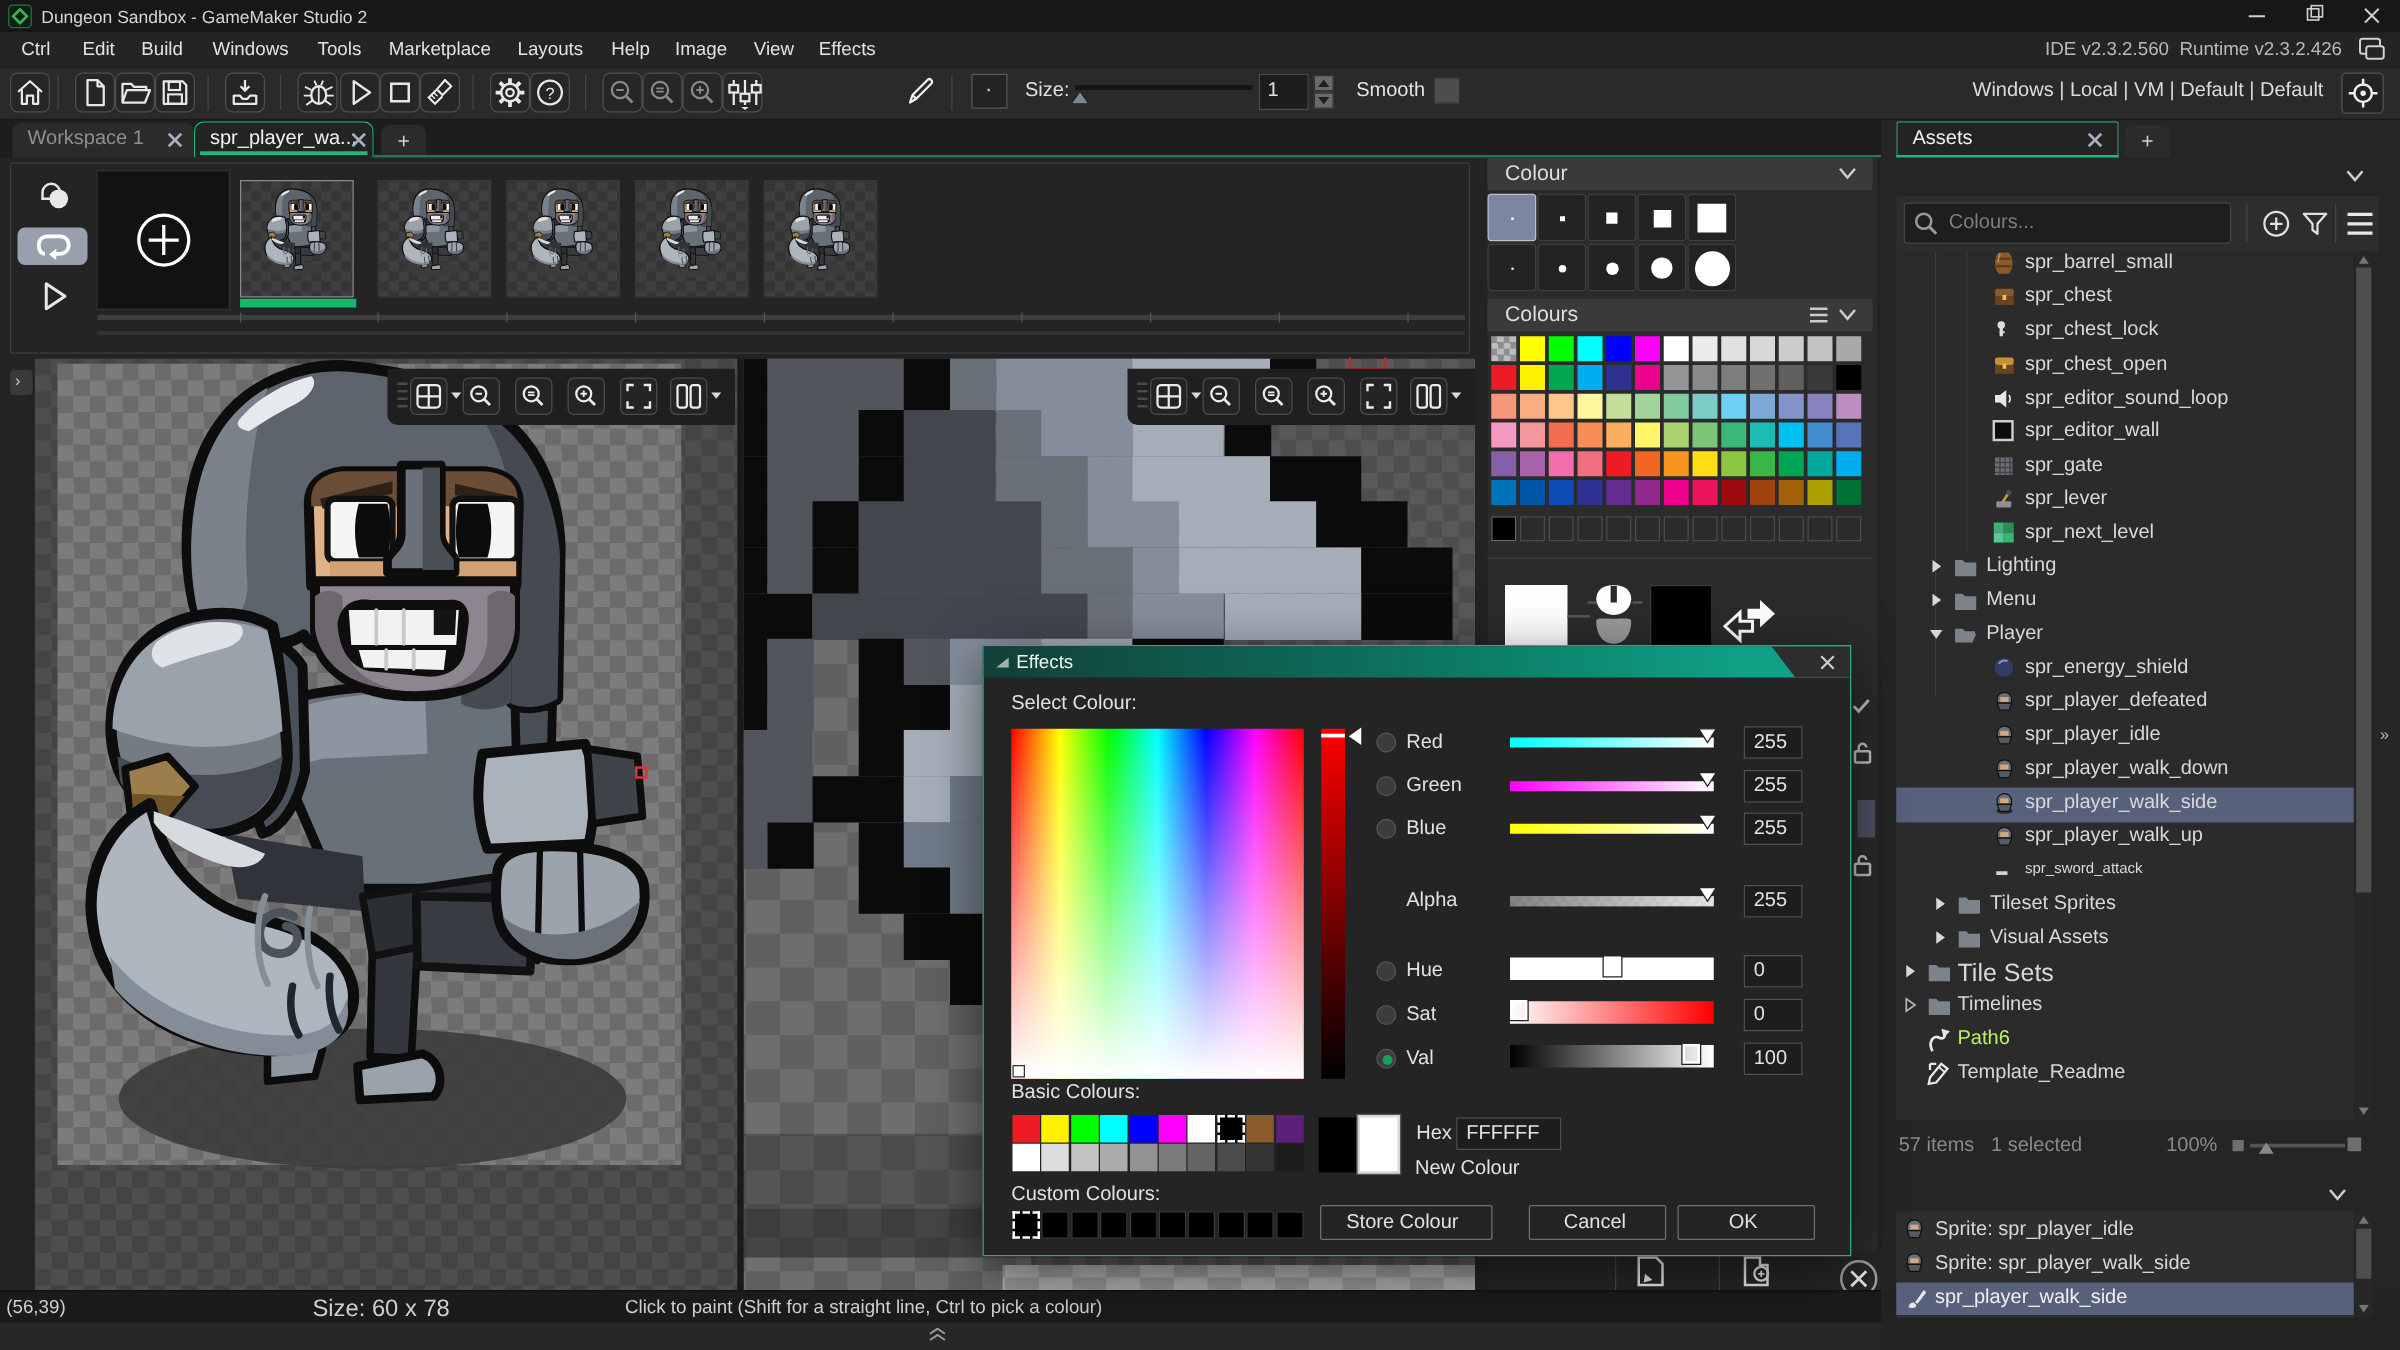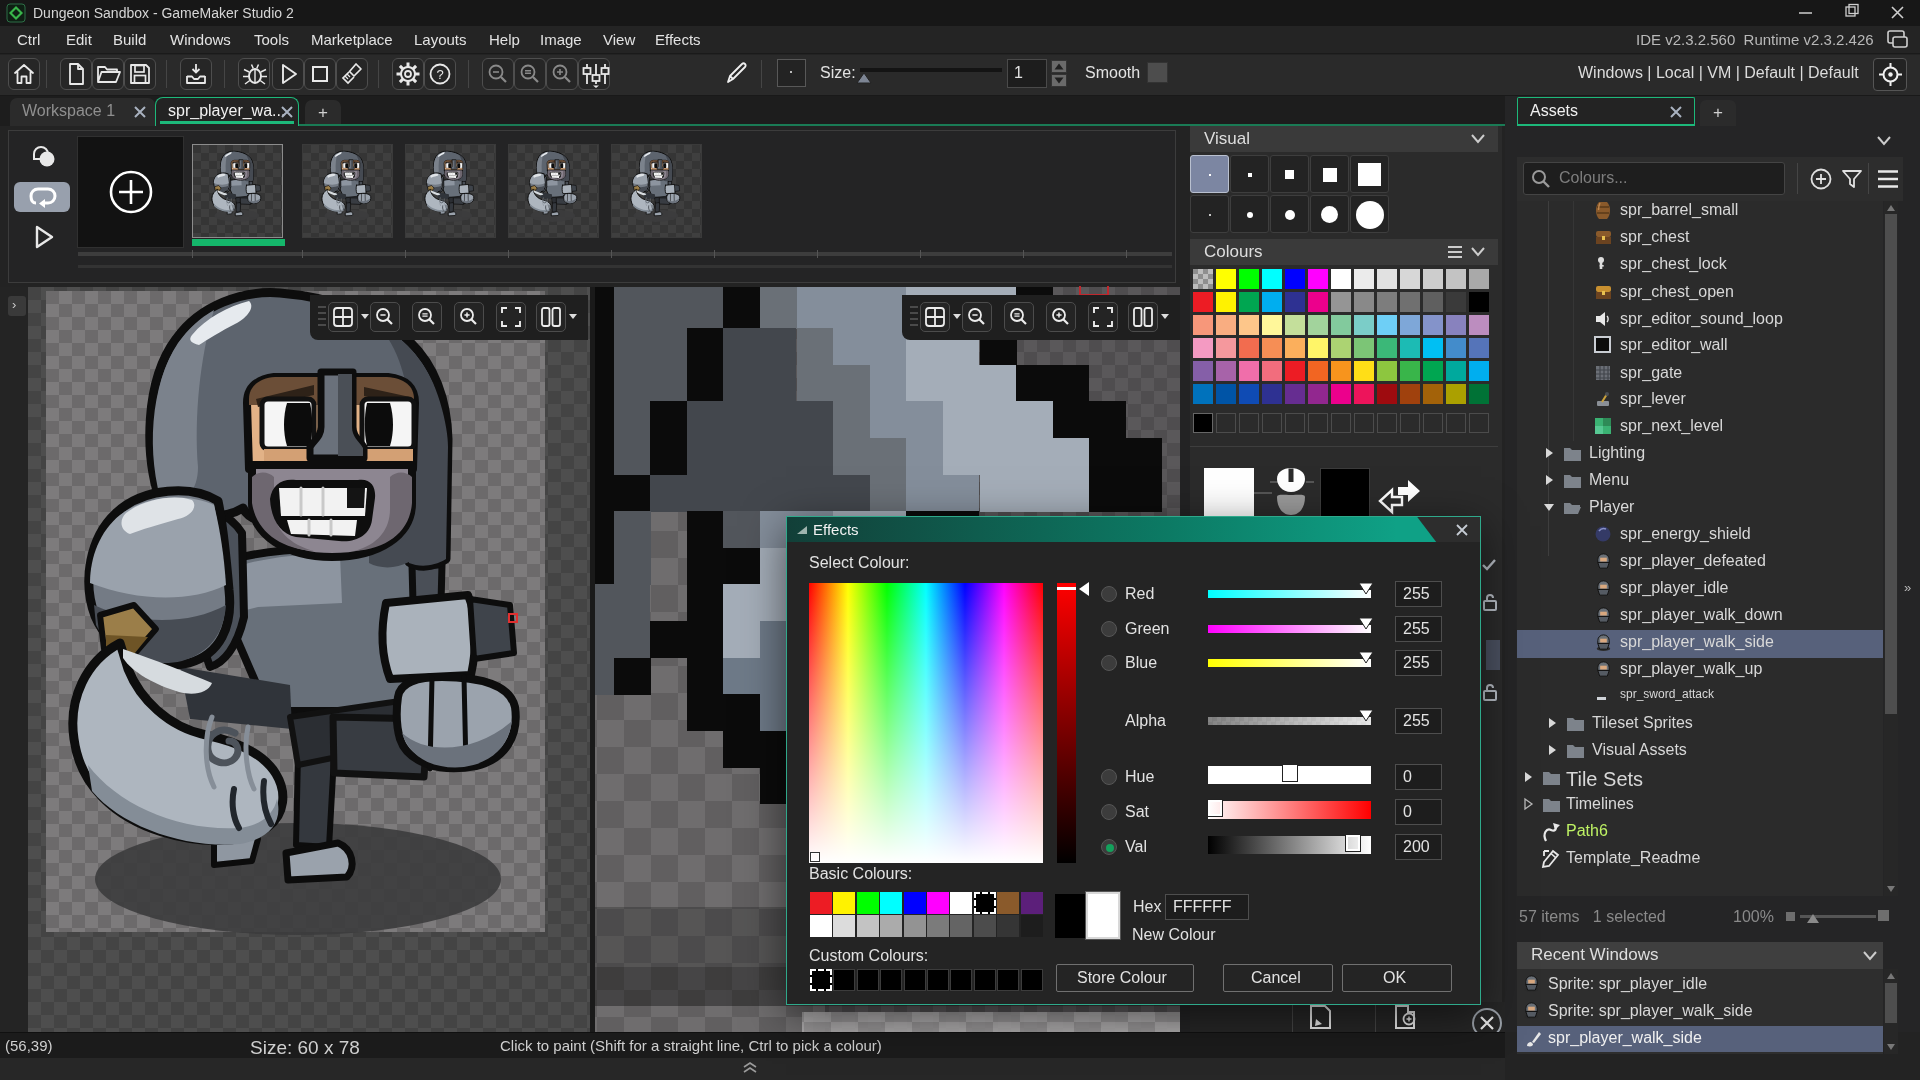--- a/index.html
+++ b/index.html
@@ -533,21 +533,21 @@
       <svg width="28" height="28" viewBox="0 0 28 28">
         <rect x="5" y="5" width="7.5" height="18" rx="2" fill="none" stroke="#ececec" stroke-width="1.8"></rect>
         <rect x="15.5" y="5" width="7.5" height="18" rx="2" fill="none" stroke="#ececec" stroke-width="1.8"></rect>
       </svg>
     </div>
     <svg class="abs" style="left:1159px;top:310px" width="12" height="14" viewBox="0 0 12 14">
       <path d="M2 4 H10 L6 9 Z" fill="#dcdcdc"></path>
     </svg>
     <div class="abs" style="left:1180px;top:287px;width:10px;height:745px;background:#232324"></div>
     <div class="abs" style="left:1190px;top:126px;width:312px;height:906px;background:#2b2b2b"></div>
-    <div class="hdr" style="left:1190px;top:126px;width:308px;height:26px"><span style="margin-left:14px">Visual</span></div>
+    <div class="hdr" style="left:1190px;top:126px;width:308px;height:26px"><span style="margin-left:14px">Colour</span></div>
     <svg class="abs" style="left:1470px;top:133px" width="16" height="12" viewBox="0 0 16 12">
       <path d="M2 2 L8 9 L14 2" fill="none" stroke="#ccc" stroke-width="2"></path>
     </svg>
     <div class="abs" style="left:1190px;top:155px;width:39px;height:38px;background:#7c86a2;border:1px solid #b9c0cf;border-radius:3px">
       <div class="abs" style="left:18px;top:18px;width:2px;height:2px;background:#fff"></div>
     </div>
     <div class="abs" style="left:1230px;top:155px;width:39px;height:38px;background:#232323;border:1px solid #3e3e3e;border-radius:3px">
       <div class="abs" style="left:16.5px;top:16.5px;width:4px;height:4px;background:#fff"></div>
     </div>
     <div class="abs" style="left:1270px;top:155px;width:39px;height:38px;background:#232323;border:1px solid #3e3e3e;border-radius:3px">
@@ -898,21 +898,20 @@
     </svg>
     <div class="abs" style="left:1505px;top:896px;width:400px;height:40px;background:#252526"></div>
     <div class="abs txt" style="left:1519px;top:908px;font-size:16px;color:#8a8a8a">57 items&nbsp;&nbsp;&nbsp;1 selected</div>
     <div class="abs txt" style="left:1733px;top:908px;font-size:16px;color:#8a8a8a">100%</div>
     <div class="abs" style="left:1786px;top:912px;width:9px;height:9px;background:#6e6e6e"></div>
     <div class="abs" style="left:1800px;top:915px;width:76px;height:3px;background:#555"></div>
     <svg class="abs" style="left:1806px;top:913px" width="14" height="11" viewBox="0 0 14 11">
       <path d="M7 1 L13 10 H1 Z" fill="#8a8a8a"></path>
     </svg>
     <div class="abs" style="left:1878px;top:910px;width:11px;height:11px;background:#6e6e6e"></div>
-    <div class="hdr" style="left:1517px;top:942px;width:366px;height:27px;background:#3f3f3f"><span style="margin-left:14px">Recent Windows</span></div>
     <svg class="abs" style="left:1862px;top:950px" width="16" height="12" viewBox="0 0 16 12">
       <path d="M2 2 L8 9 L14 2" fill="none" stroke="#ccc" stroke-width="2"></path>
     </svg>
     <div class="abs" style="left:1517px;top:969px;width:366px;height:85px;background:#2e2e2e"></div>
     <svg class="abs" style="left:1522px;top:974px" width="19" height="19" viewBox="0 0 20 20">
     <ellipse cx="10" cy="16.5" rx="7" ry="2.5" fill="#2c2c2c"></ellipse>
     <path d="M4 8 C4 4 7 2 10 2 C13 2 16 4 16 8 L16 11 L4 11 Z" fill="#6a7077" stroke="#111" stroke-width="1"></path>
     <rect x="6.5" y="6" width="7" height="4" fill="#d9a87f"></rect>
     <path d="M4 11 L16 11 L14 17 L6 17 Z" fill="#555b63" stroke="#111" stroke-width="1"></path>
     </svg>
@@ -1020,21 +1019,21 @@
       <div class="abs" style="left:421px;top:283px;width:14px;height:16px;background:transparent;border:2.5px solid #fff;outline:1.5px solid #222"></div>
       <div class="abs" style="left:608px;top:282px;width:47px;height:26px;background:#1d1d1d;border:1px solid #4e4e4e"></div>
       <div class="abs txt" style="left:616px;top:286px;font-size:16px">0</div>
       <div class="abs" style="left:314px;top:322px;width:16px;height:16px;border-radius:50%;background:#3c3c3c;border:1.5px solid #565656">
         <div class="abs" style="left:4px;top:4px;width:8px;height:8px;border-radius:50%;background:#14a05c"></div>
       </div>
       <div class="abs txt" style="left:338px;top:321px;font-size:16px">Val</div>
       <div class="abs" style="left:421px;top:319px;width:163px;height:18px;background:linear-gradient(to right,#000000,#ffffff)"></div>
       <div class="abs" style="left:559px;top:318px;width:14px;height:16px;background:transparent;border:2.5px solid #fff;outline:1.5px solid #222"></div>
       <div class="abs" style="left:608px;top:317px;width:47px;height:26px;background:#1d1d1d;border:1px solid #4e4e4e"></div>
-      <div class="abs txt" style="left:616px;top:321px;font-size:16px">200</div>
+      <div class="abs txt" style="left:616px;top:321px;font-size:16px">100</div>
       <div class="abs txt" style="left:22px;top:348px;font-size:16px">Basic Colours:</div>
       <div class="abs" style="left:23px;top:375px;width:22px;height:22px;background:#ed1c24"></div>
       <div class="abs" style="left:46px;top:375px;width:22px;height:22px;background:#fff200"></div>
       <div class="abs" style="left:70px;top:375px;width:22px;height:22px;background:#00ff00"></div>
       <div class="abs" style="left:93px;top:375px;width:22px;height:22px;background:#00ffff"></div>
       <div class="abs" style="left:117px;top:375px;width:22px;height:22px;background:#0000ff"></div>
       <div class="abs" style="left:140px;top:375px;width:22px;height:22px;background:#ff00ff"></div>
       <div class="abs" style="left:163px;top:375px;width:22px;height:22px;background:#ffffff"></div>
       <div class="abs" style="left:187px;top:375px;width:22px;height:22px;background:#000000;border:2px dashed #fff"></div>
       <div class="abs" style="left:210px;top:375px;width:22px;height:22px;background:#8a5a2b"></div>

